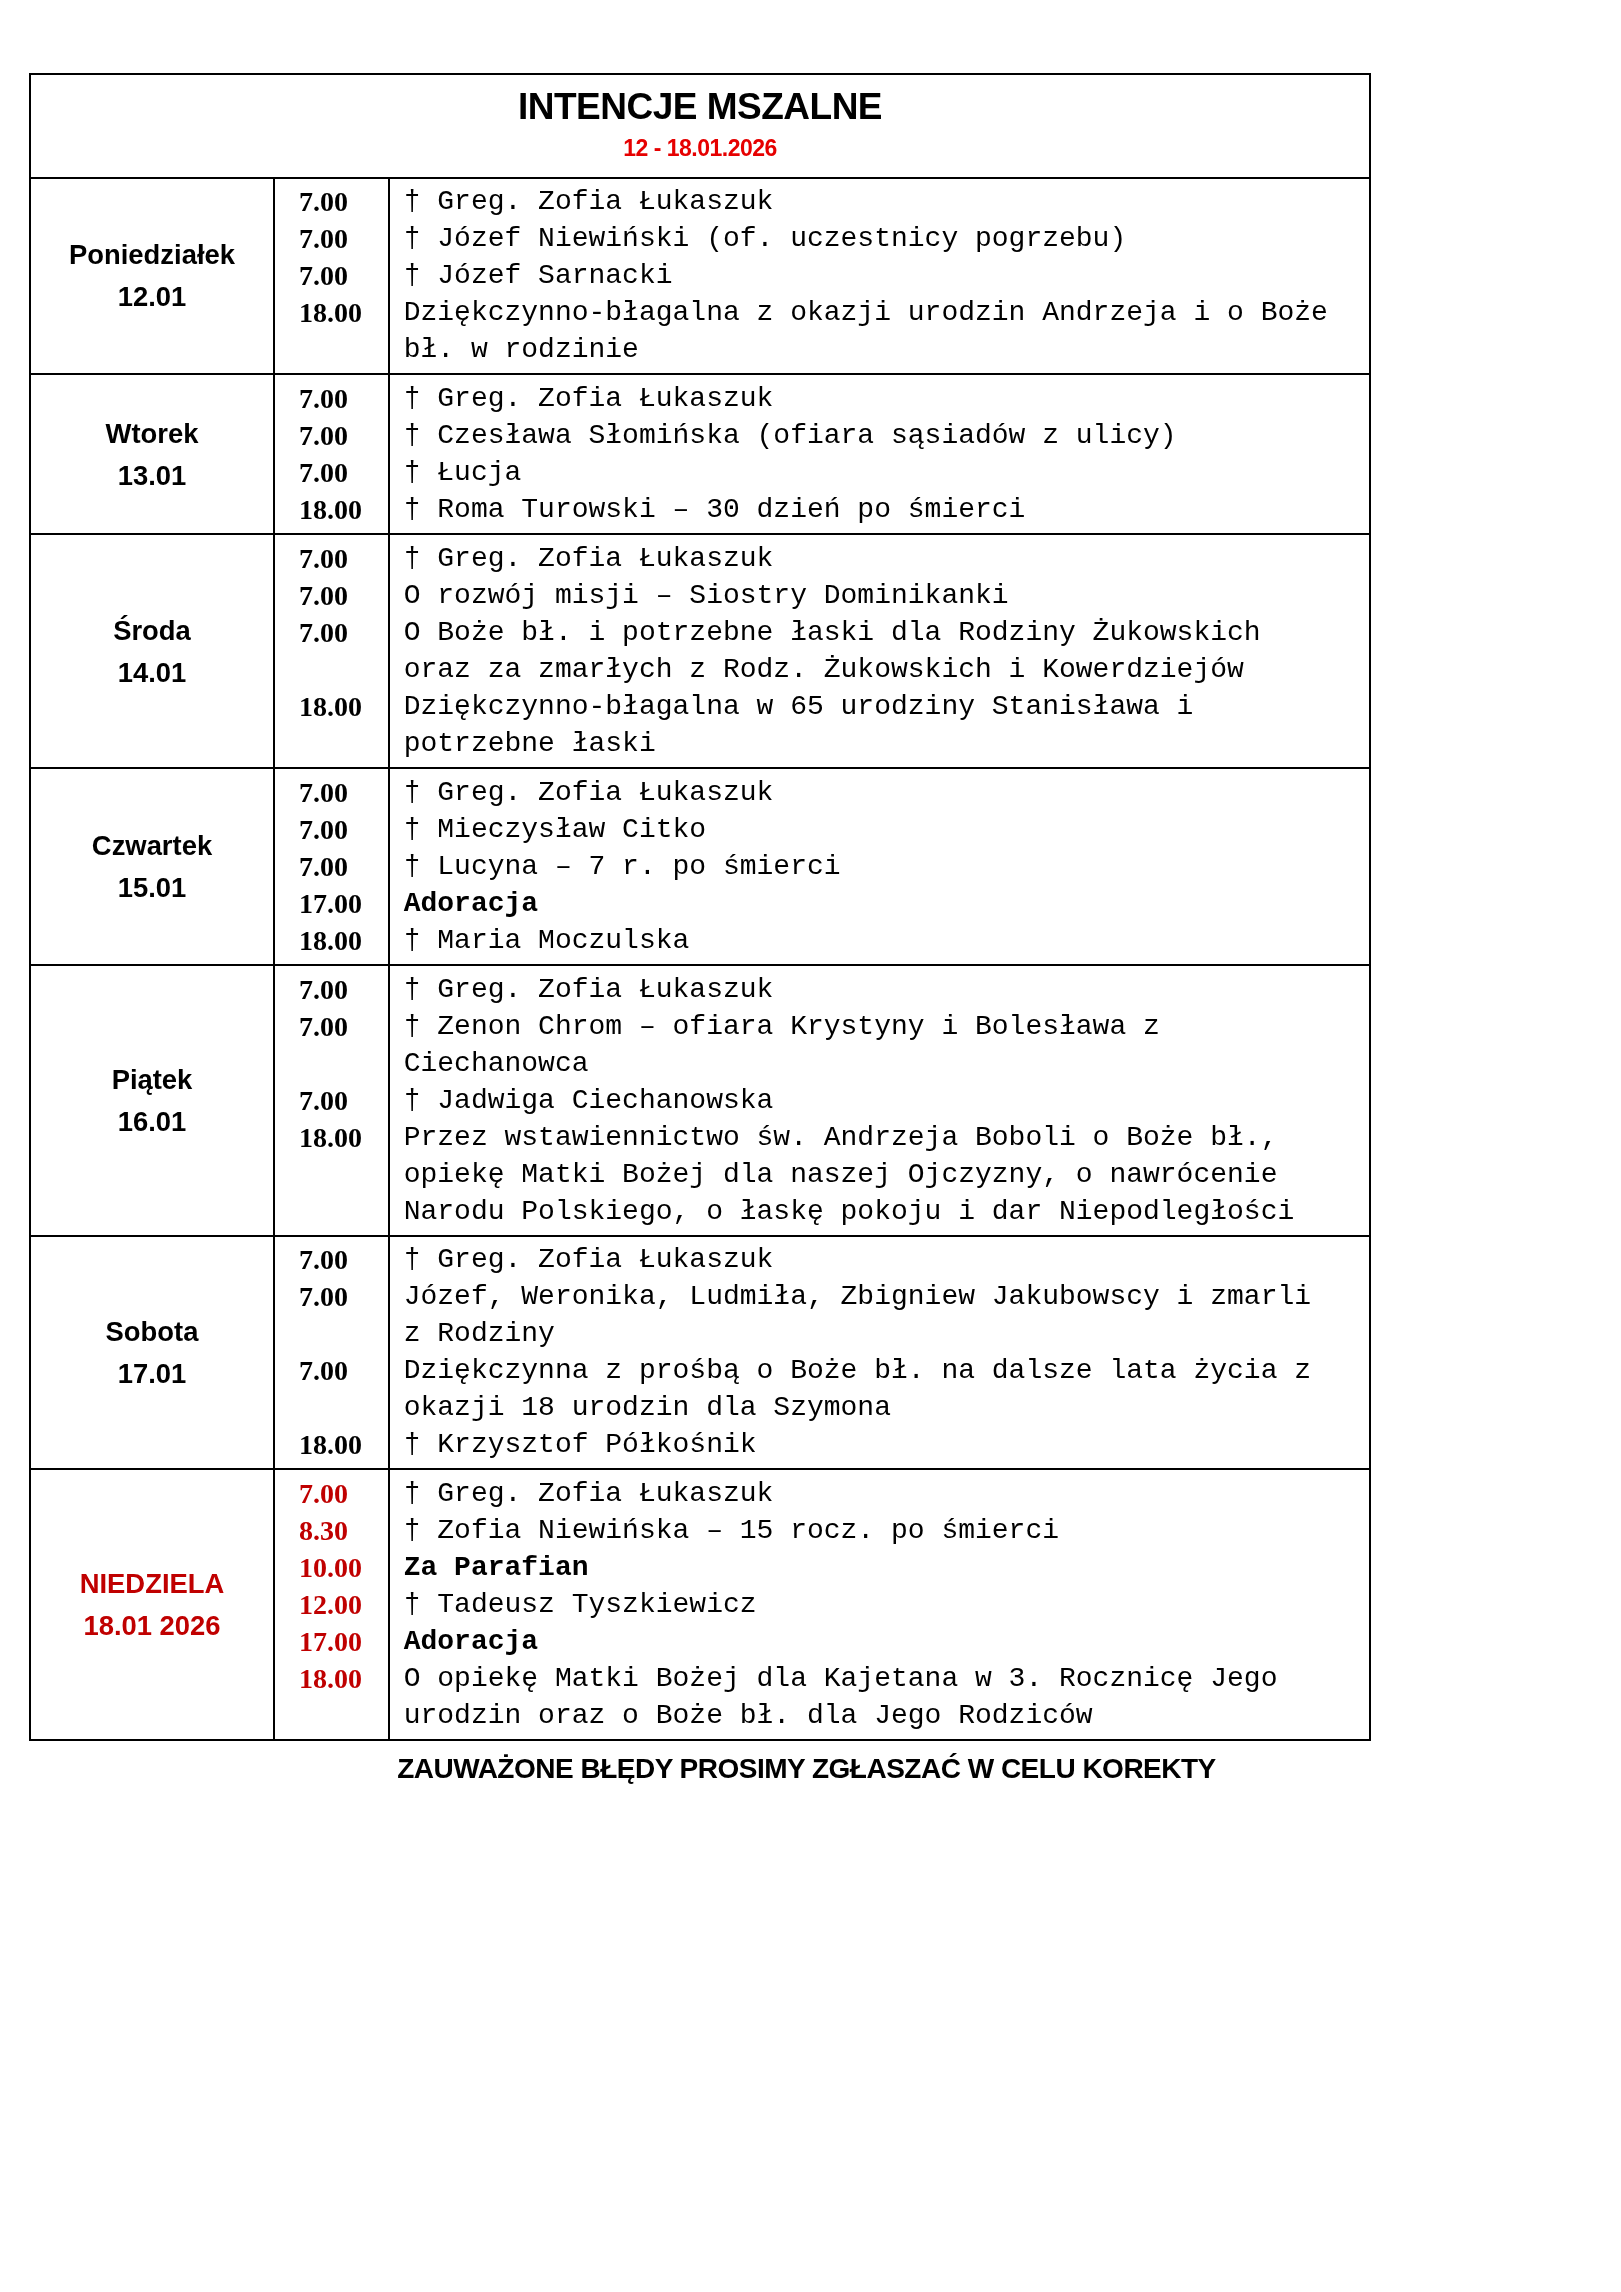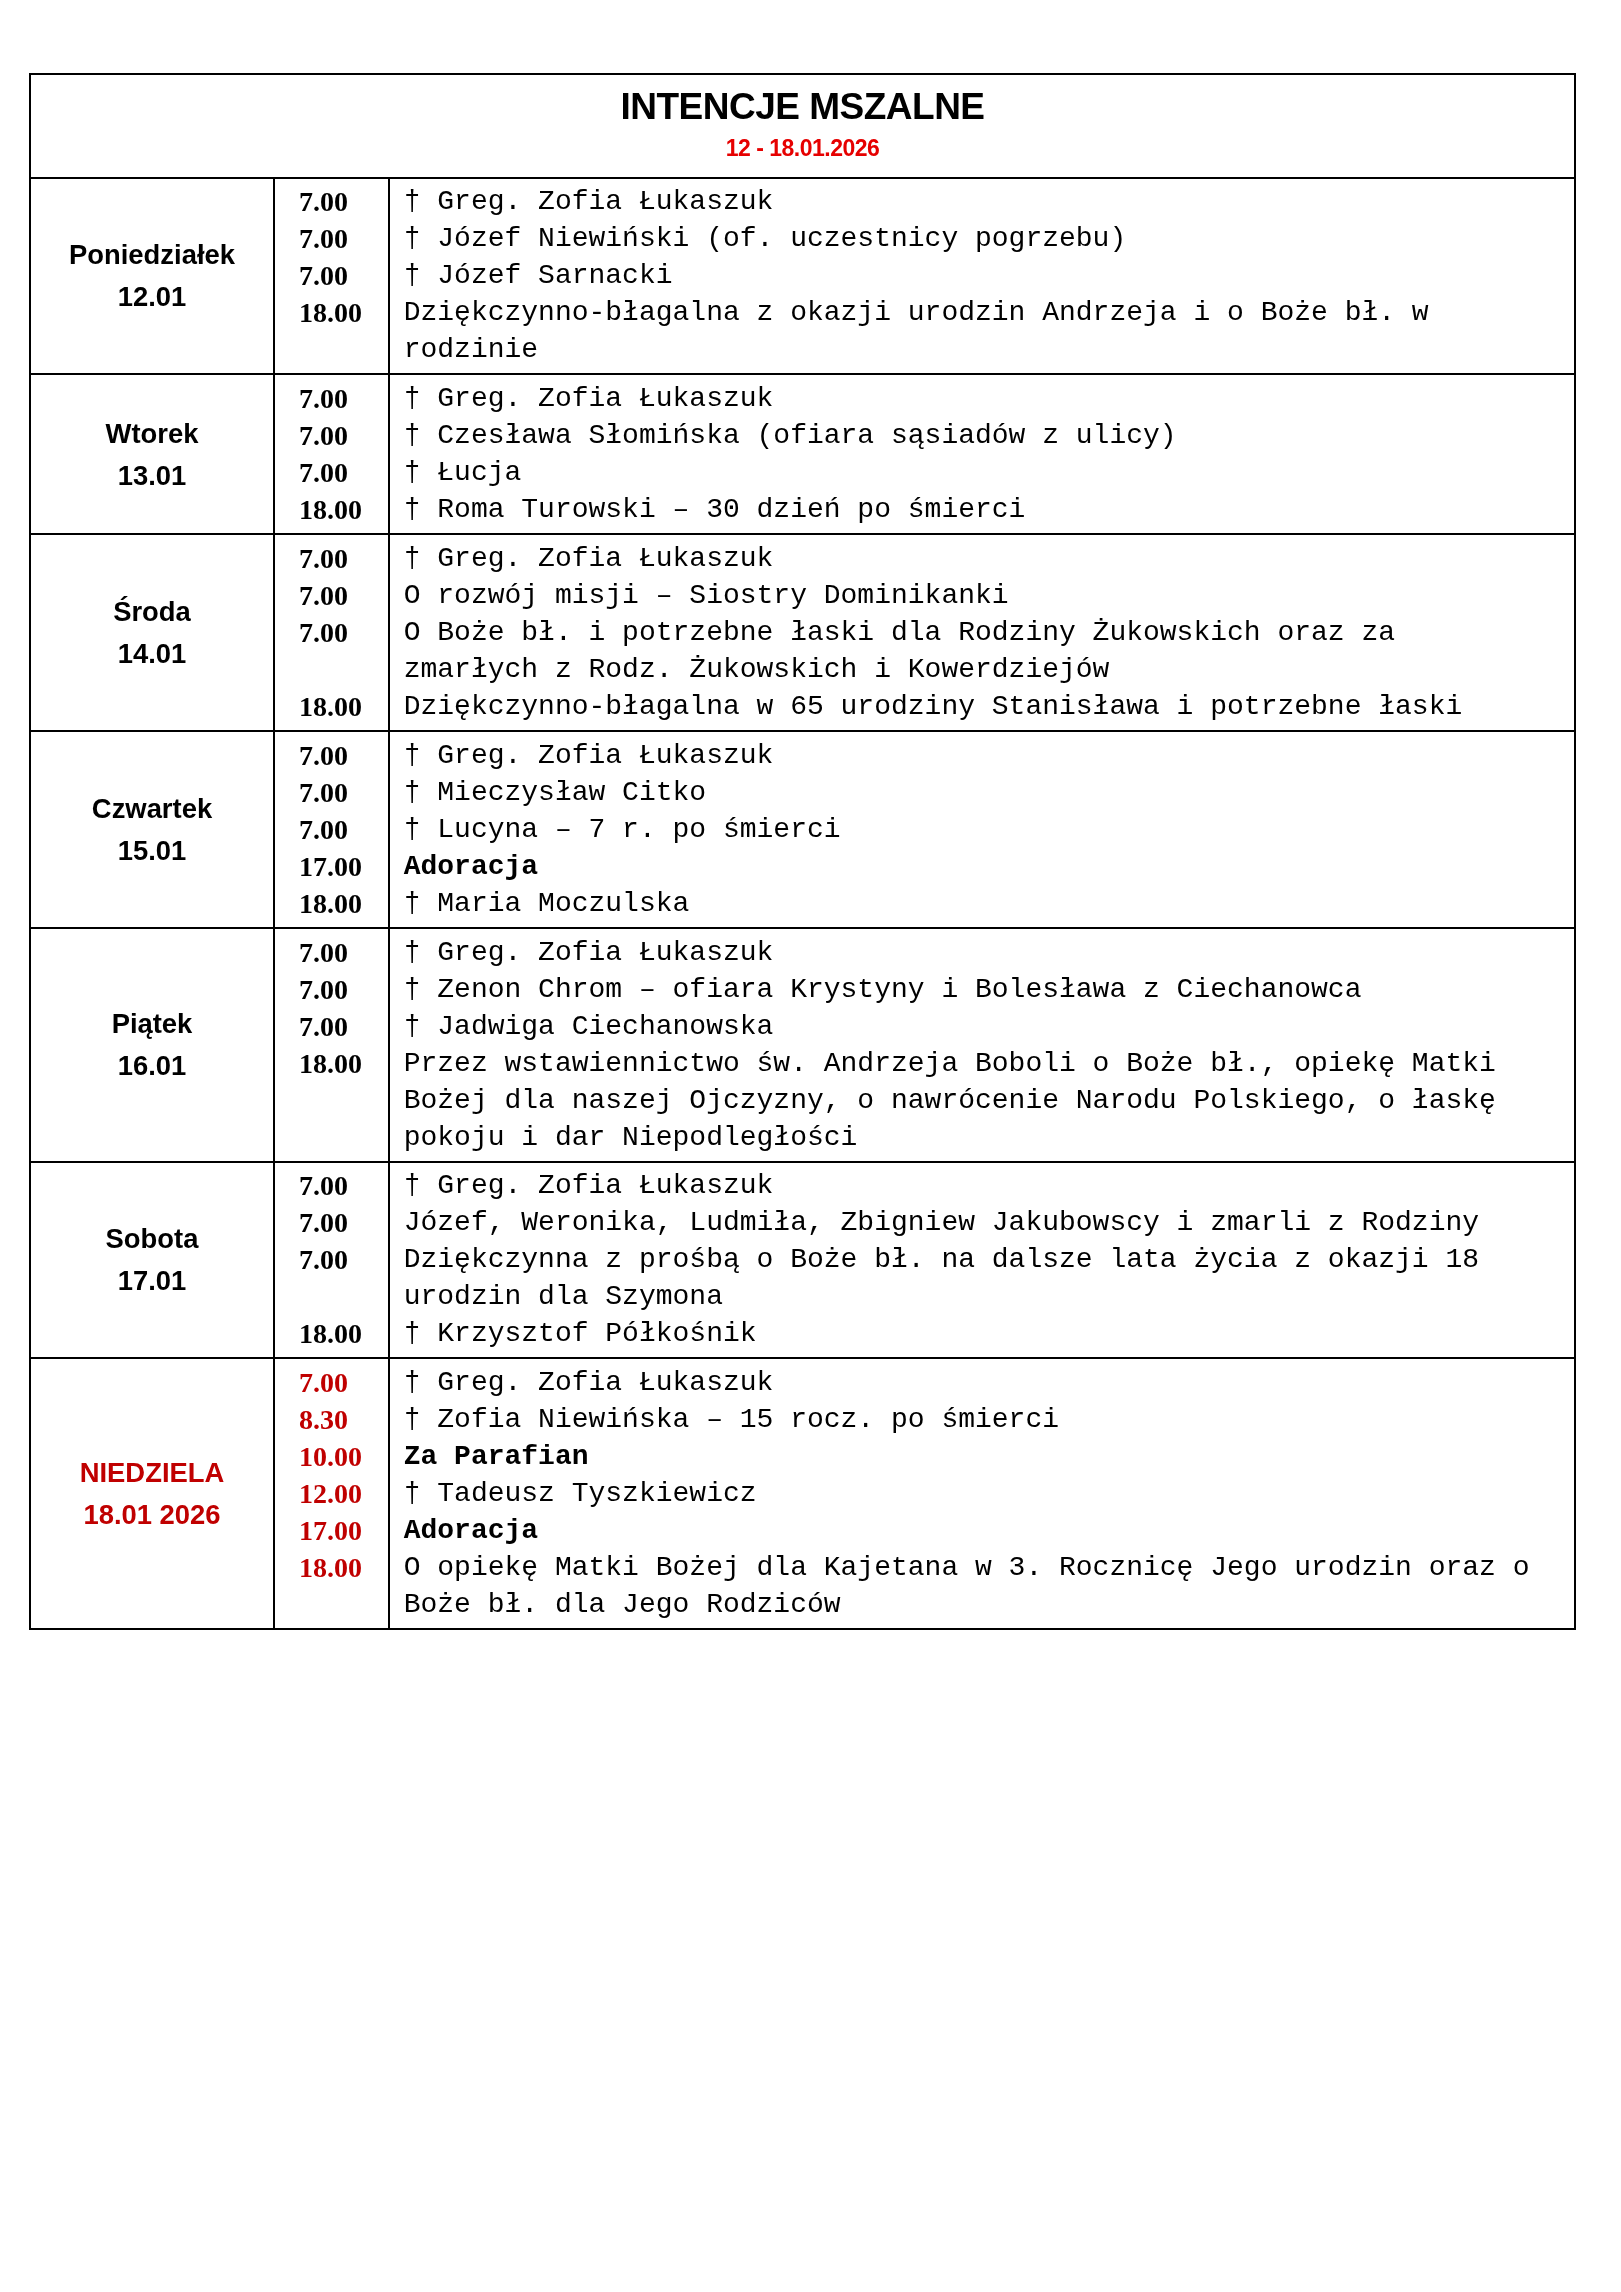--- a/index.html
+++ b/index.html
@@ -8,21 +8,21 @@
     position: relative;
     width: 1621px;
     height: 2293px;
     background: #ffffff;
     font-family: "Liberation Serif", serif;
     overflow: hidden;
   }
   table.schedule {
     border-collapse: collapse;
     table-layout: fixed;
-    width: 1547px;
+    width: 1342px;
     margin: 73px 8px 0 29px;
     border: 2.9px solid #000000;
   }
   col.day-col  { width: 244px; }
   col.time-col { width: 115px; }
   td { vertical-align: top; }
 
   .header-cell {
     text-align: center;
     padding: 9.8px 0 7.8px 0;
@@ -279,16 +279,17 @@
       <td class="text-cell bold">Adoracja</td>
     </tr>
     <tr class="day-end">
       <td class="time-cell red">18.00</td>
       <td class="text-cell">O opiekę Matki Bożej dla Kajetana w 3. Rocznicę Jego urodzin oraz o Boże bł. dla Jego Rodziców</td>
     </tr>
   </tbody>
     </table>
 
   <div class="footer">
+    <div class="footer-notice">ZAUWAŻONE BŁĘDY PROSIMY ZGŁASZAĆ W CELU KOREKTY</div>
   </div>
 
 </div>
 
 
 </body></html>

